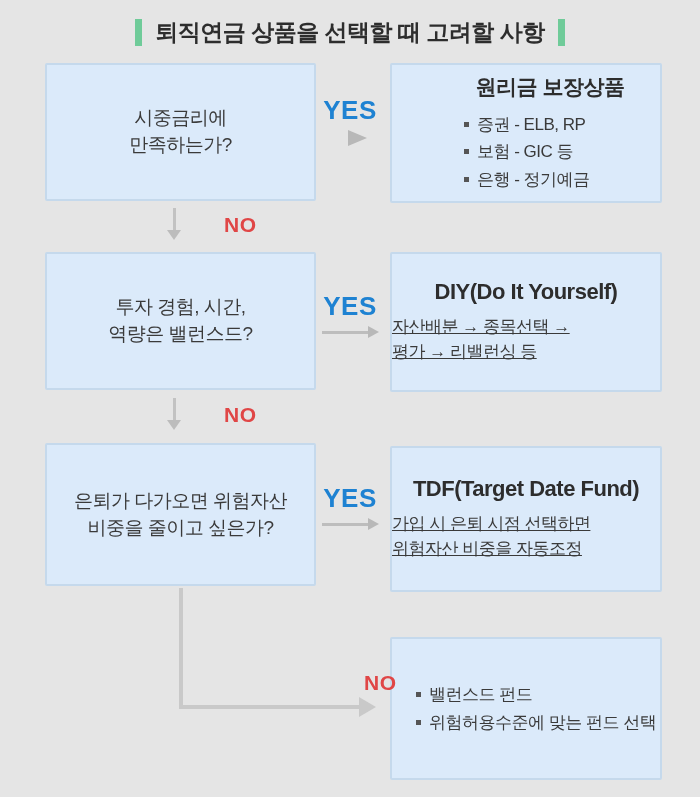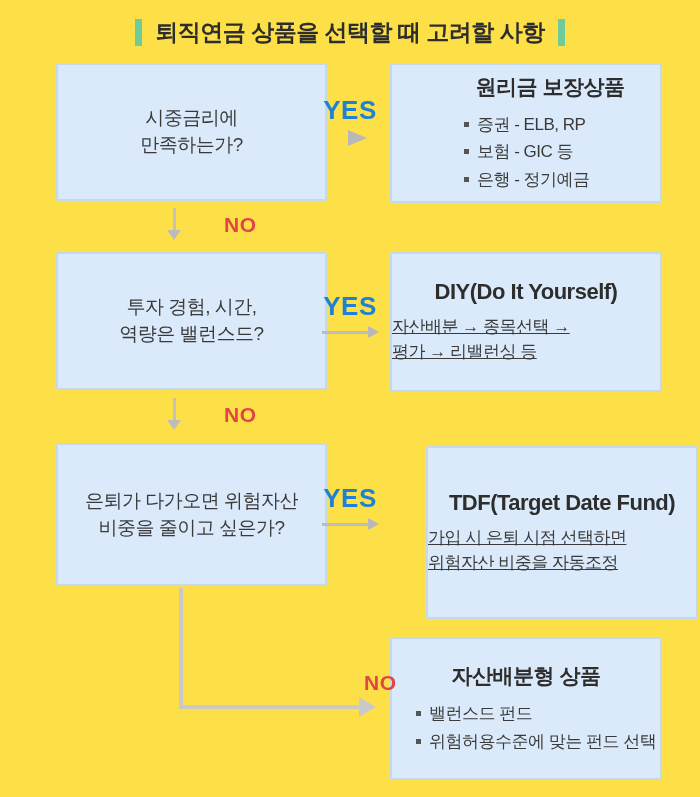--- a/index.html
+++ b/index.html
@@ -1,45 +1,45 @@
 <!DOCTYPE html>
 <html><head>
 <meta charset="utf-8">
 <style>
   html,body{margin:0;padding:0;background:#ffffff;}
   .canvas{
-    position:relative;width:700px;height:797px;background:#fde047;overflow:hidden;
+    position:relative;width:700px;height:797px;background:#e5e5e5;overflow:hidden;
     font-family:"Liberation Sans","DejaVu Sans",sans-serif;color:#333;
   }
   
   .title-row{
     position:absolute;top:14px;left:0;width:700px;height:36px;
     display:flex;align-items:center;justify-content:center;gap:13px;
   }
   .title-bar{width:7px;height:27px;background:#6fcb99;}
   .title-text{
     font-size:23px;font-weight:bold;color:#2d2d2d;letter-spacing:-0.5px;
     white-space:nowrap;
   }
   
   .box,.rbox{
     position:absolute;background:#dbeafa;border:2px solid #c5d9ec;border-radius:2px;
     box-sizing:border-box;display:flex;flex-direction:column;justify-content:center;
   }
-  .box{left:56px;width:271px;text-align:center;}
+  .box{left:45px;width:271px;text-align:center;}
   .rbox{left:390px;width:272px;}
   .q-text{
     font-size:19px;line-height:1.42;color:#3a3a3a;white-space:pre-line;letter-spacing:-0.5px;
   }
   .box1{top:63px;height:138px;}
   .box2{top:252px;height:138px;}
   .box3{top:443px;height:143px;}
   .rbox1{top:63px;height:140px;padding-left:48px;}
   .rbox2{top:252px;height:140px;}
-  .rbox3{top:446px;height:173px;margin-left:36px;}
+  .rbox3{top:446px;height:146px;}
   .rbox4{top:637px;height:143px;}
   .r-title{
     font-size:21px;font-weight:bold;color:#2d2d2d;text-align:center;
     letter-spacing:-0.5px;margin-bottom:10px;white-space:nowrap;
   }
   .r-title-lg{font-size:22px;}
   .r-desc{
     font-size:17px;line-height:1.45;color:#3a3a3a;text-align:left;
     white-space:pre-line;letter-spacing:-0.5px;text-decoration:underline;
   }
@@ -135,21 +135,20 @@
 평가 → 리밸런싱 등</div>
   </div>
 
   <div class="rbox rbox3">
     <div class="r-title r-title-lg">TDF(Target Date Fund)</div>
     <div class="r-desc">가입 시 은퇴 시점 선택하면
 위험자산 비중을 자동조정</div>
   </div>
 
   <div class="rbox rbox4">
-    <div class="r-title">자산배분형 상품</div>
     <ul class="r-list">
       <li>밸런스드 펀드</li>
       <li>위험허용수준에 맞는 펀드 선택</li>
     </ul>
   </div>
 
   <div class="yes-group yes1">
     <span class="yes-label">YES</span>
     <span class="tri-right-solo"></span>
   </div>

